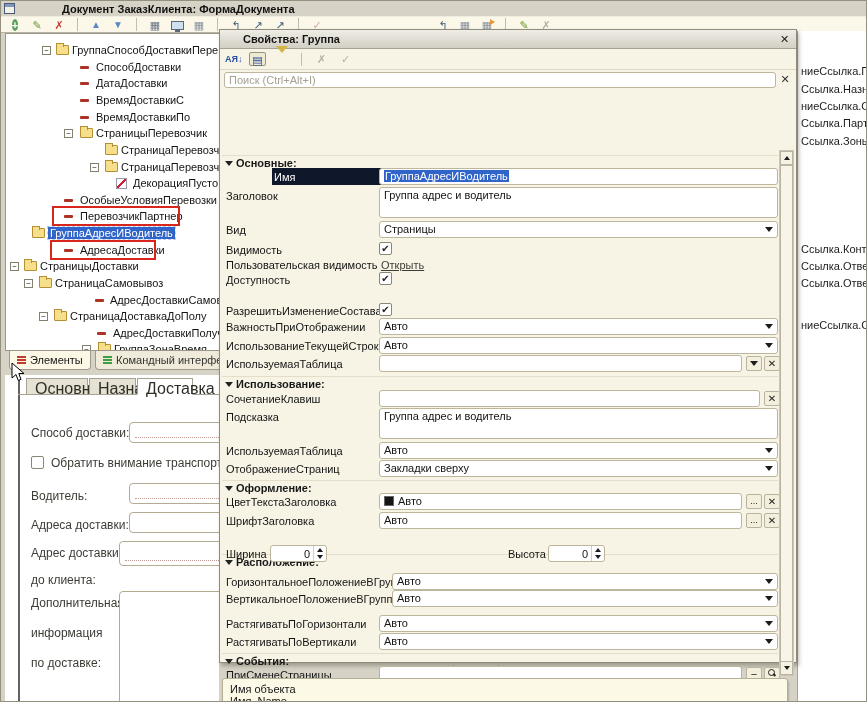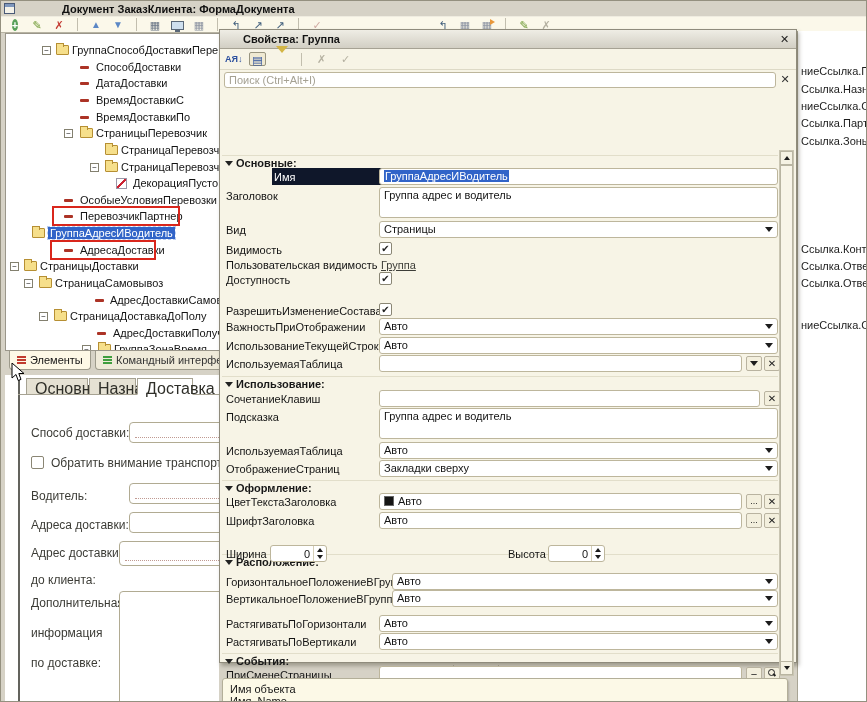--- a/index.html
+++ b/index.html
@@ -339,21 +339,21 @@
             </span></div>
       </div>
 
       <div class="prow" style="top:151px">
         <span class="plab">Видимость</span>
         <span class="pcheck">✔</span>
       </div>
 
       <div class="prow" style="top:166px">
         <span class="plab">Пользовательская видимость</span>
-        <span class="plink">Группа</span>
+        <span class="plink">Открыть</span>
       </div>
 
       <div class="prow" style="top:181px">
         <span class="plab">Доступность</span>
         <span class="pcheck">✔</span>
       </div>
 
 
       <div class="prow" style="top:212px">
         <span class="plab">РазрешитьИзменениеСостава</span>

